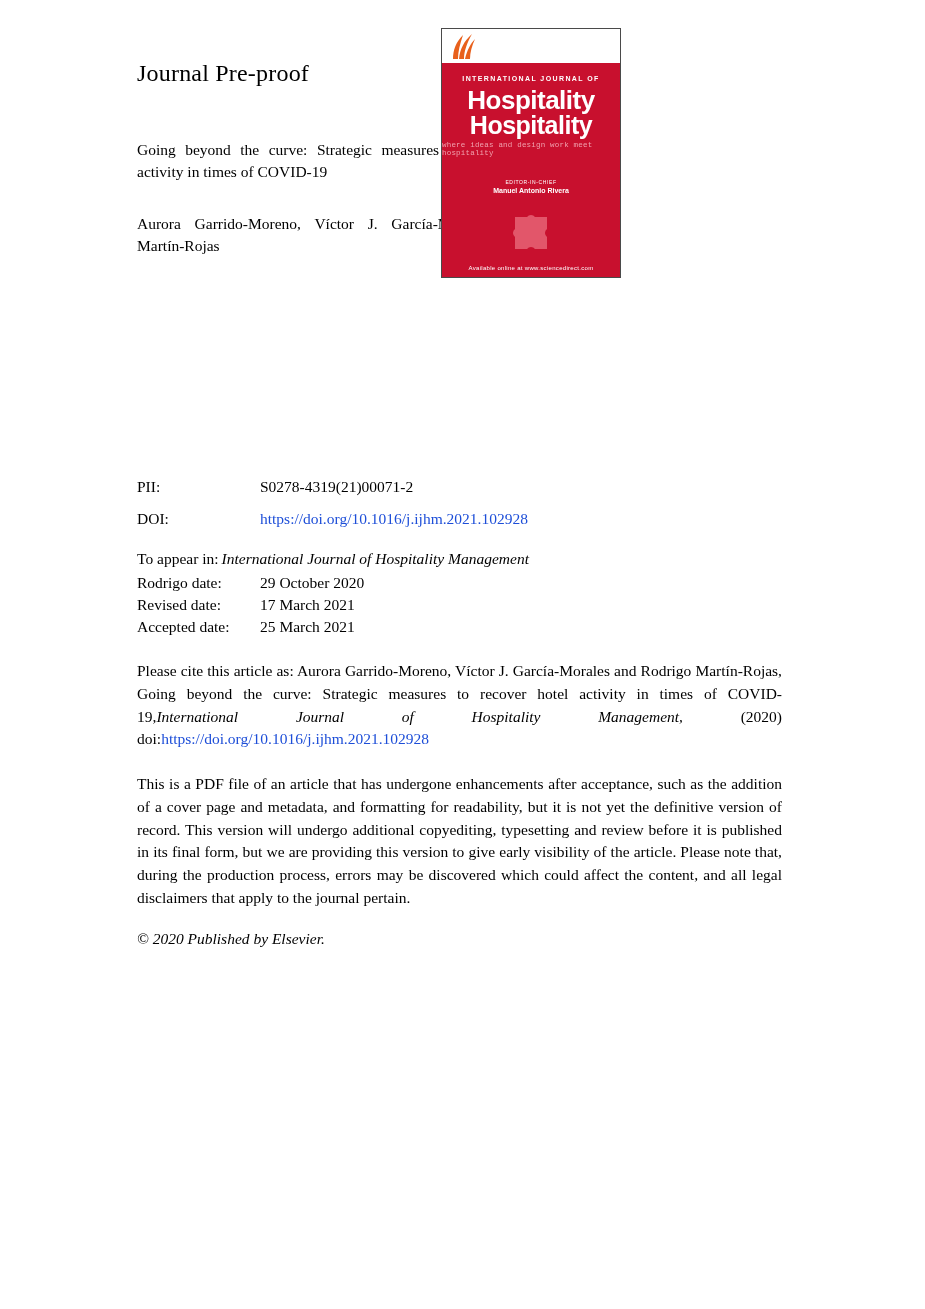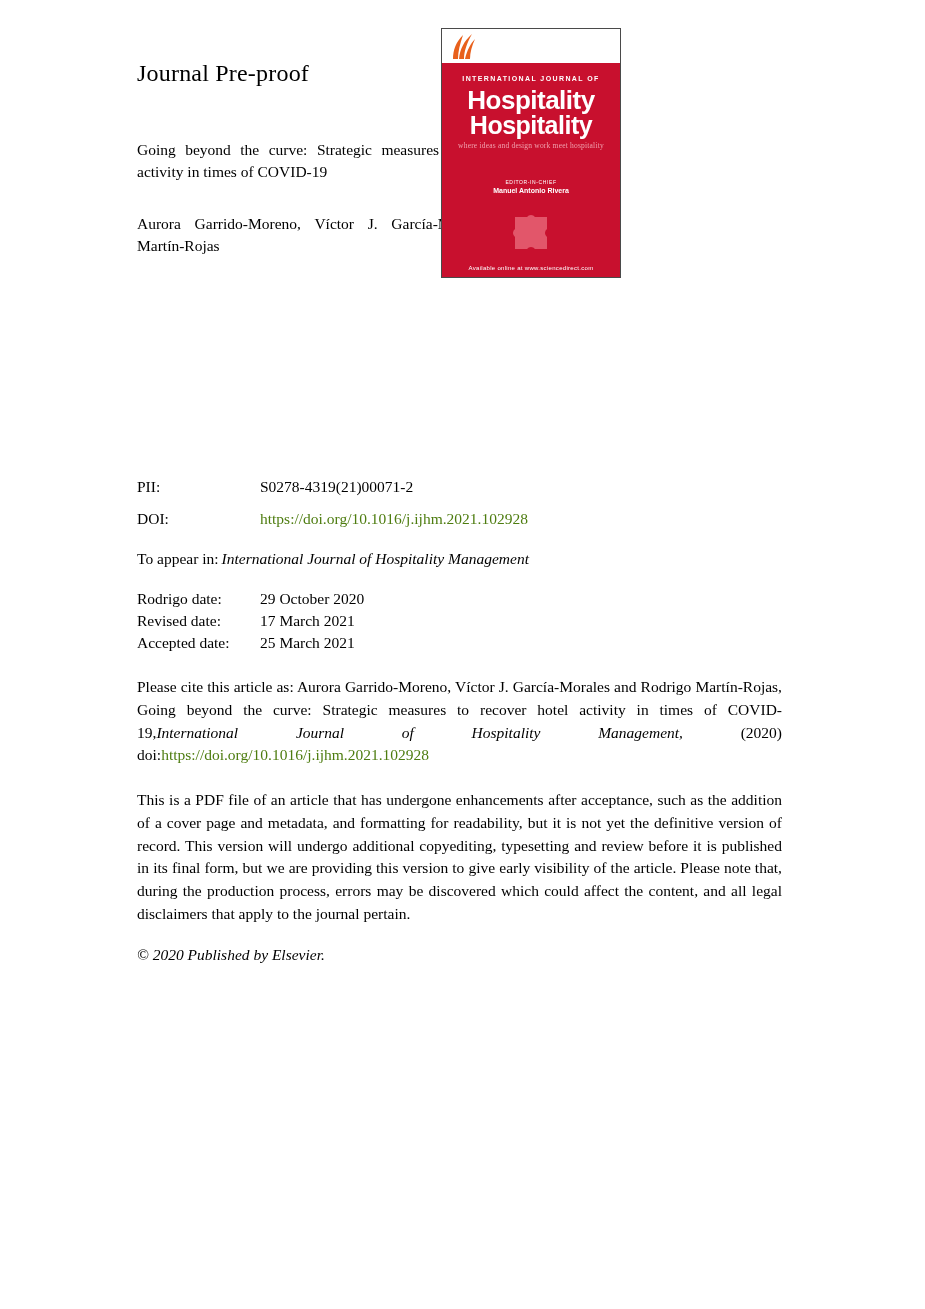--- a/index.html
+++ b/index.html
@@ -102,23 +102,23 @@
   }
   .cover-main2 {
     top: 82px;
     font-size: 25px;
   }
   .cover-tagline {
     position: absolute;
     top: 112px;
     left: 0;
     width: 100%;
-    text-align: center;
+    text-align: left;
     color: #f0a0ad;
-    font-family: Liberation Serif, serif;
+    font-family: Liberation Mono, monospace;
     font-size: 7.5px;
     letter-spacing: 0.2px;
   }
   .cover-editor-label {
     position: absolute;
     top: 150px;
     left: 0;
     width: 100%;
     text-align: center;
     color: #ffffff;
@@ -165,26 +165,26 @@
   }
   .meta-row {
     display: flex;
     margin-bottom: 14px;
   }
   .meta-key {
     width: 123px;
     flex: 0 0 123px;
   }
   .meta-val a, .link {
-    color: #4d7c0f;
+    color: #1d4ed8;
     text-decoration: none;
   }
   .toappear {
     margin-top: 22px;
-    margin-bottom: 20px;
+    margin-bottom: 4px;
   }
   .toappear .jname {
     font-style: italic;
     margin-left: 3px;
   }
   .dates-row {
     display: flex;
     line-height: 1.42;
   }
   .dates-key {

